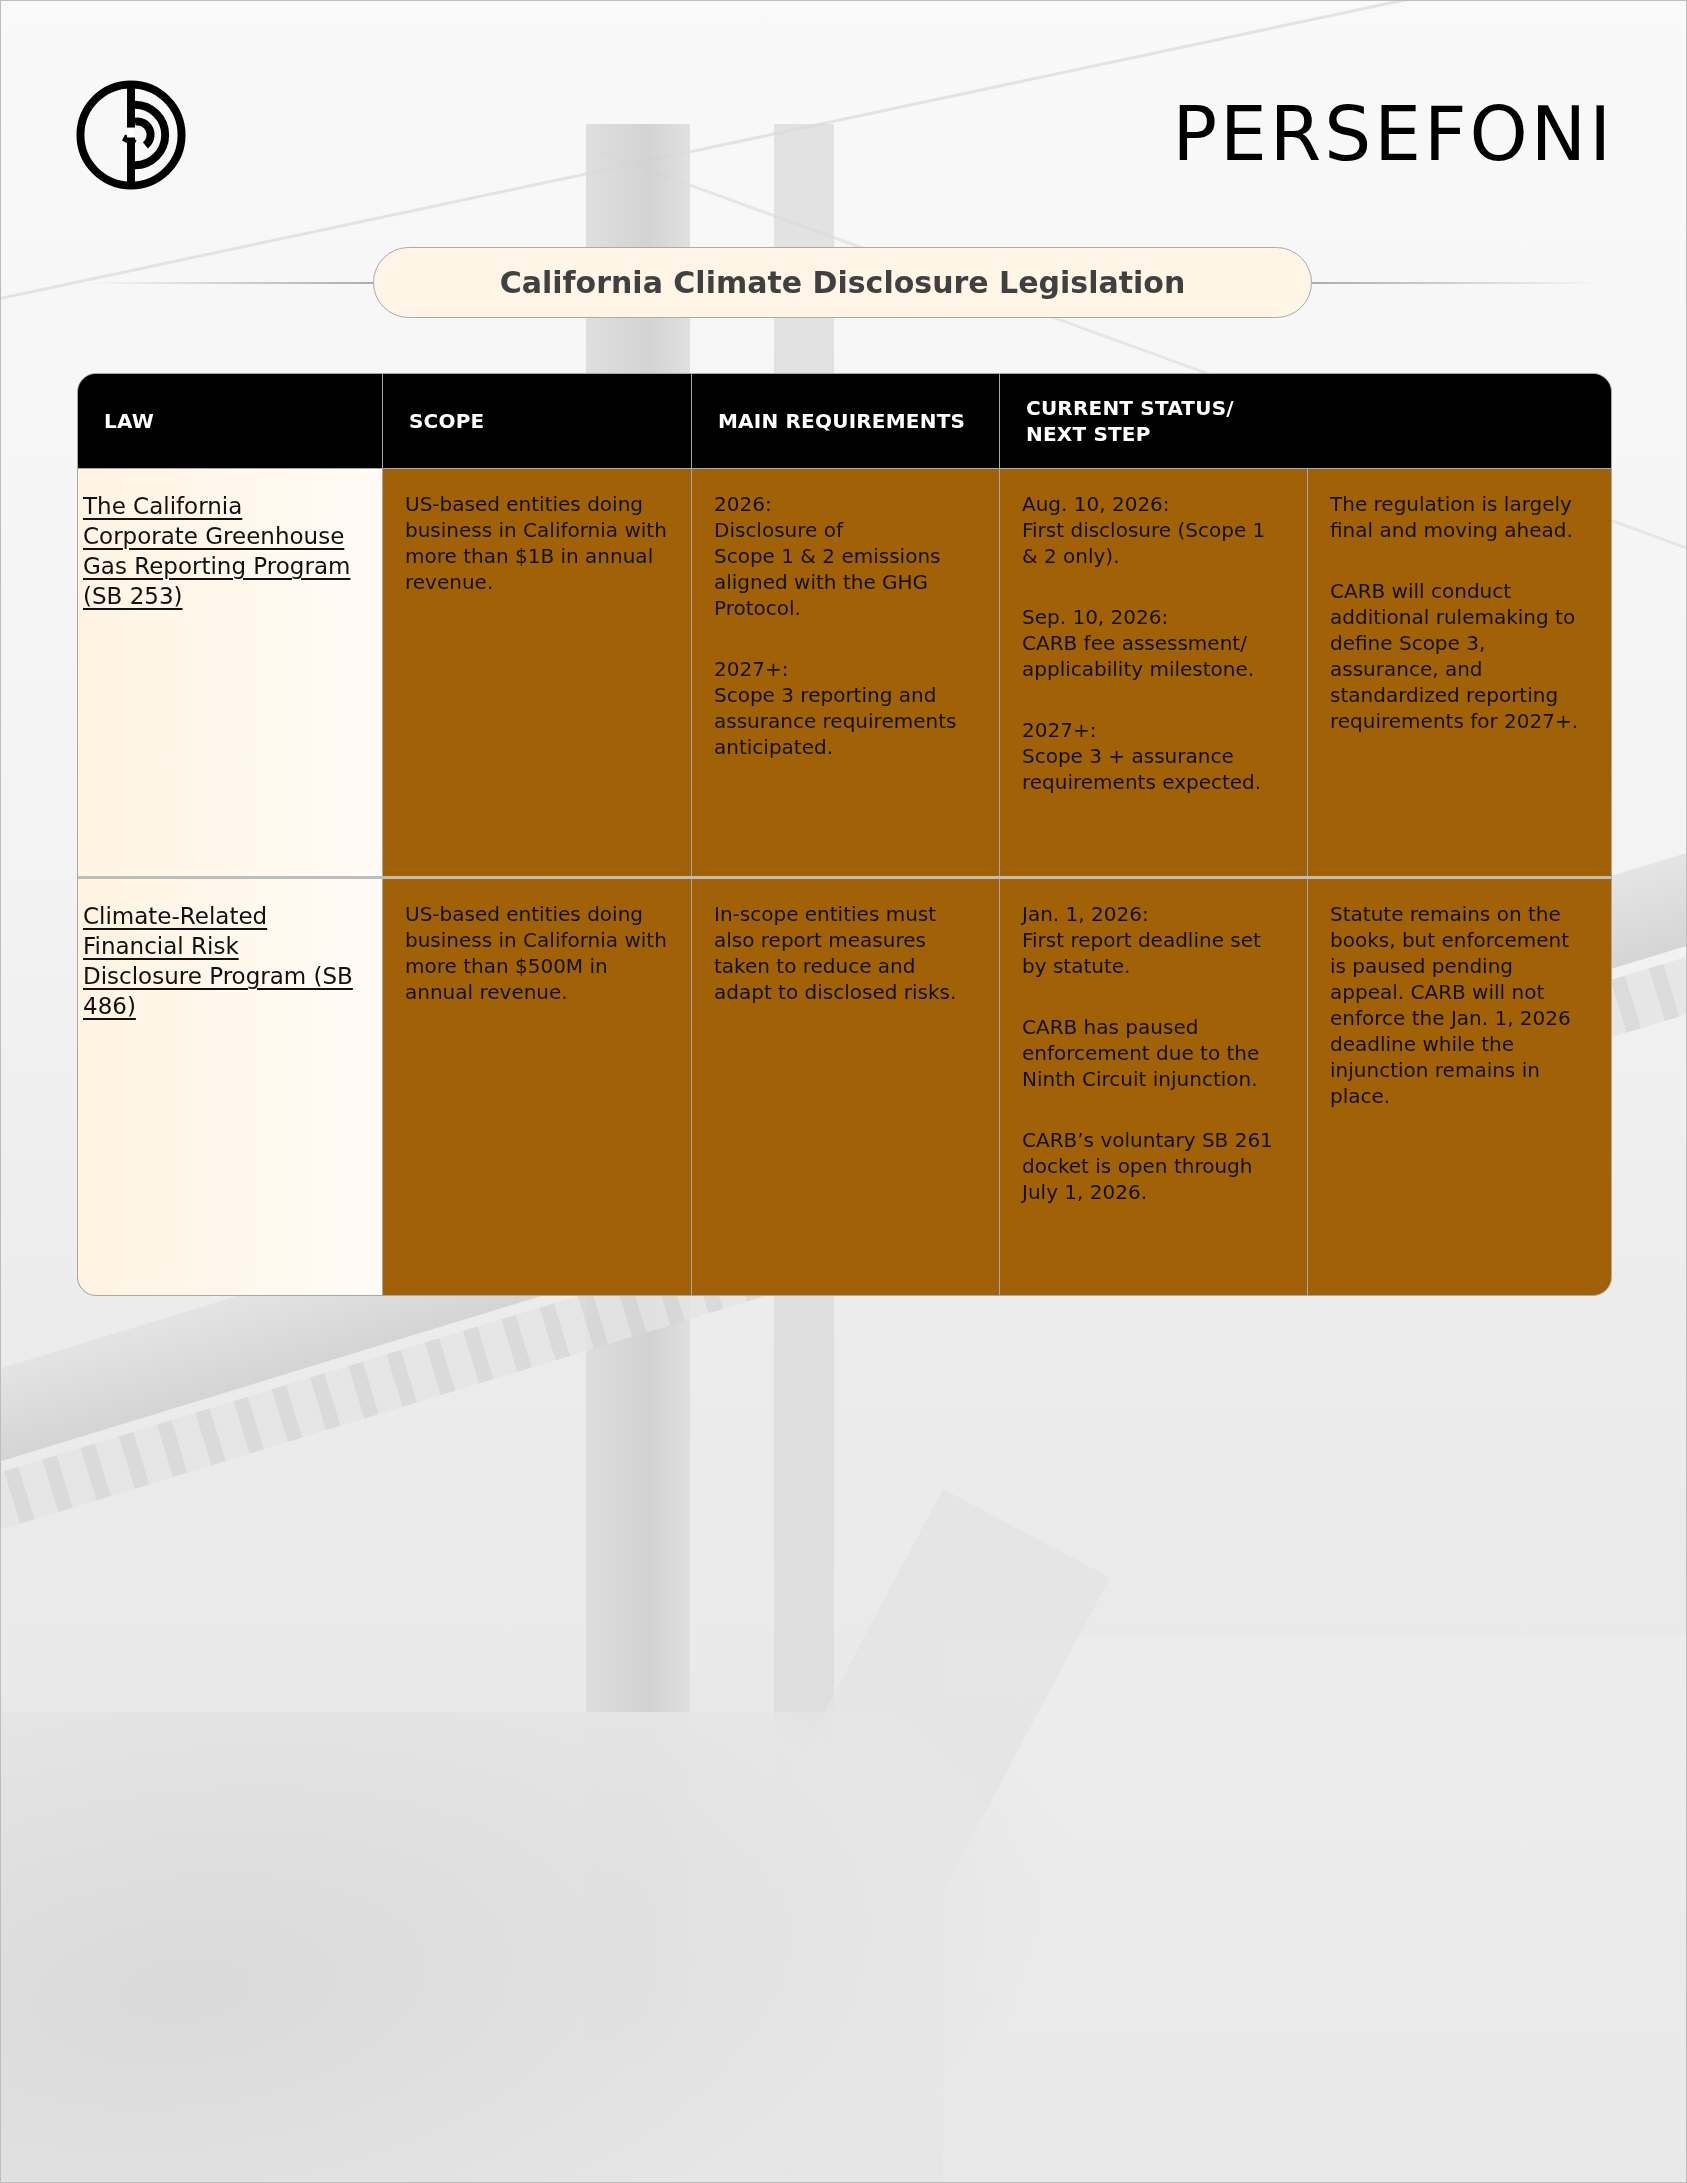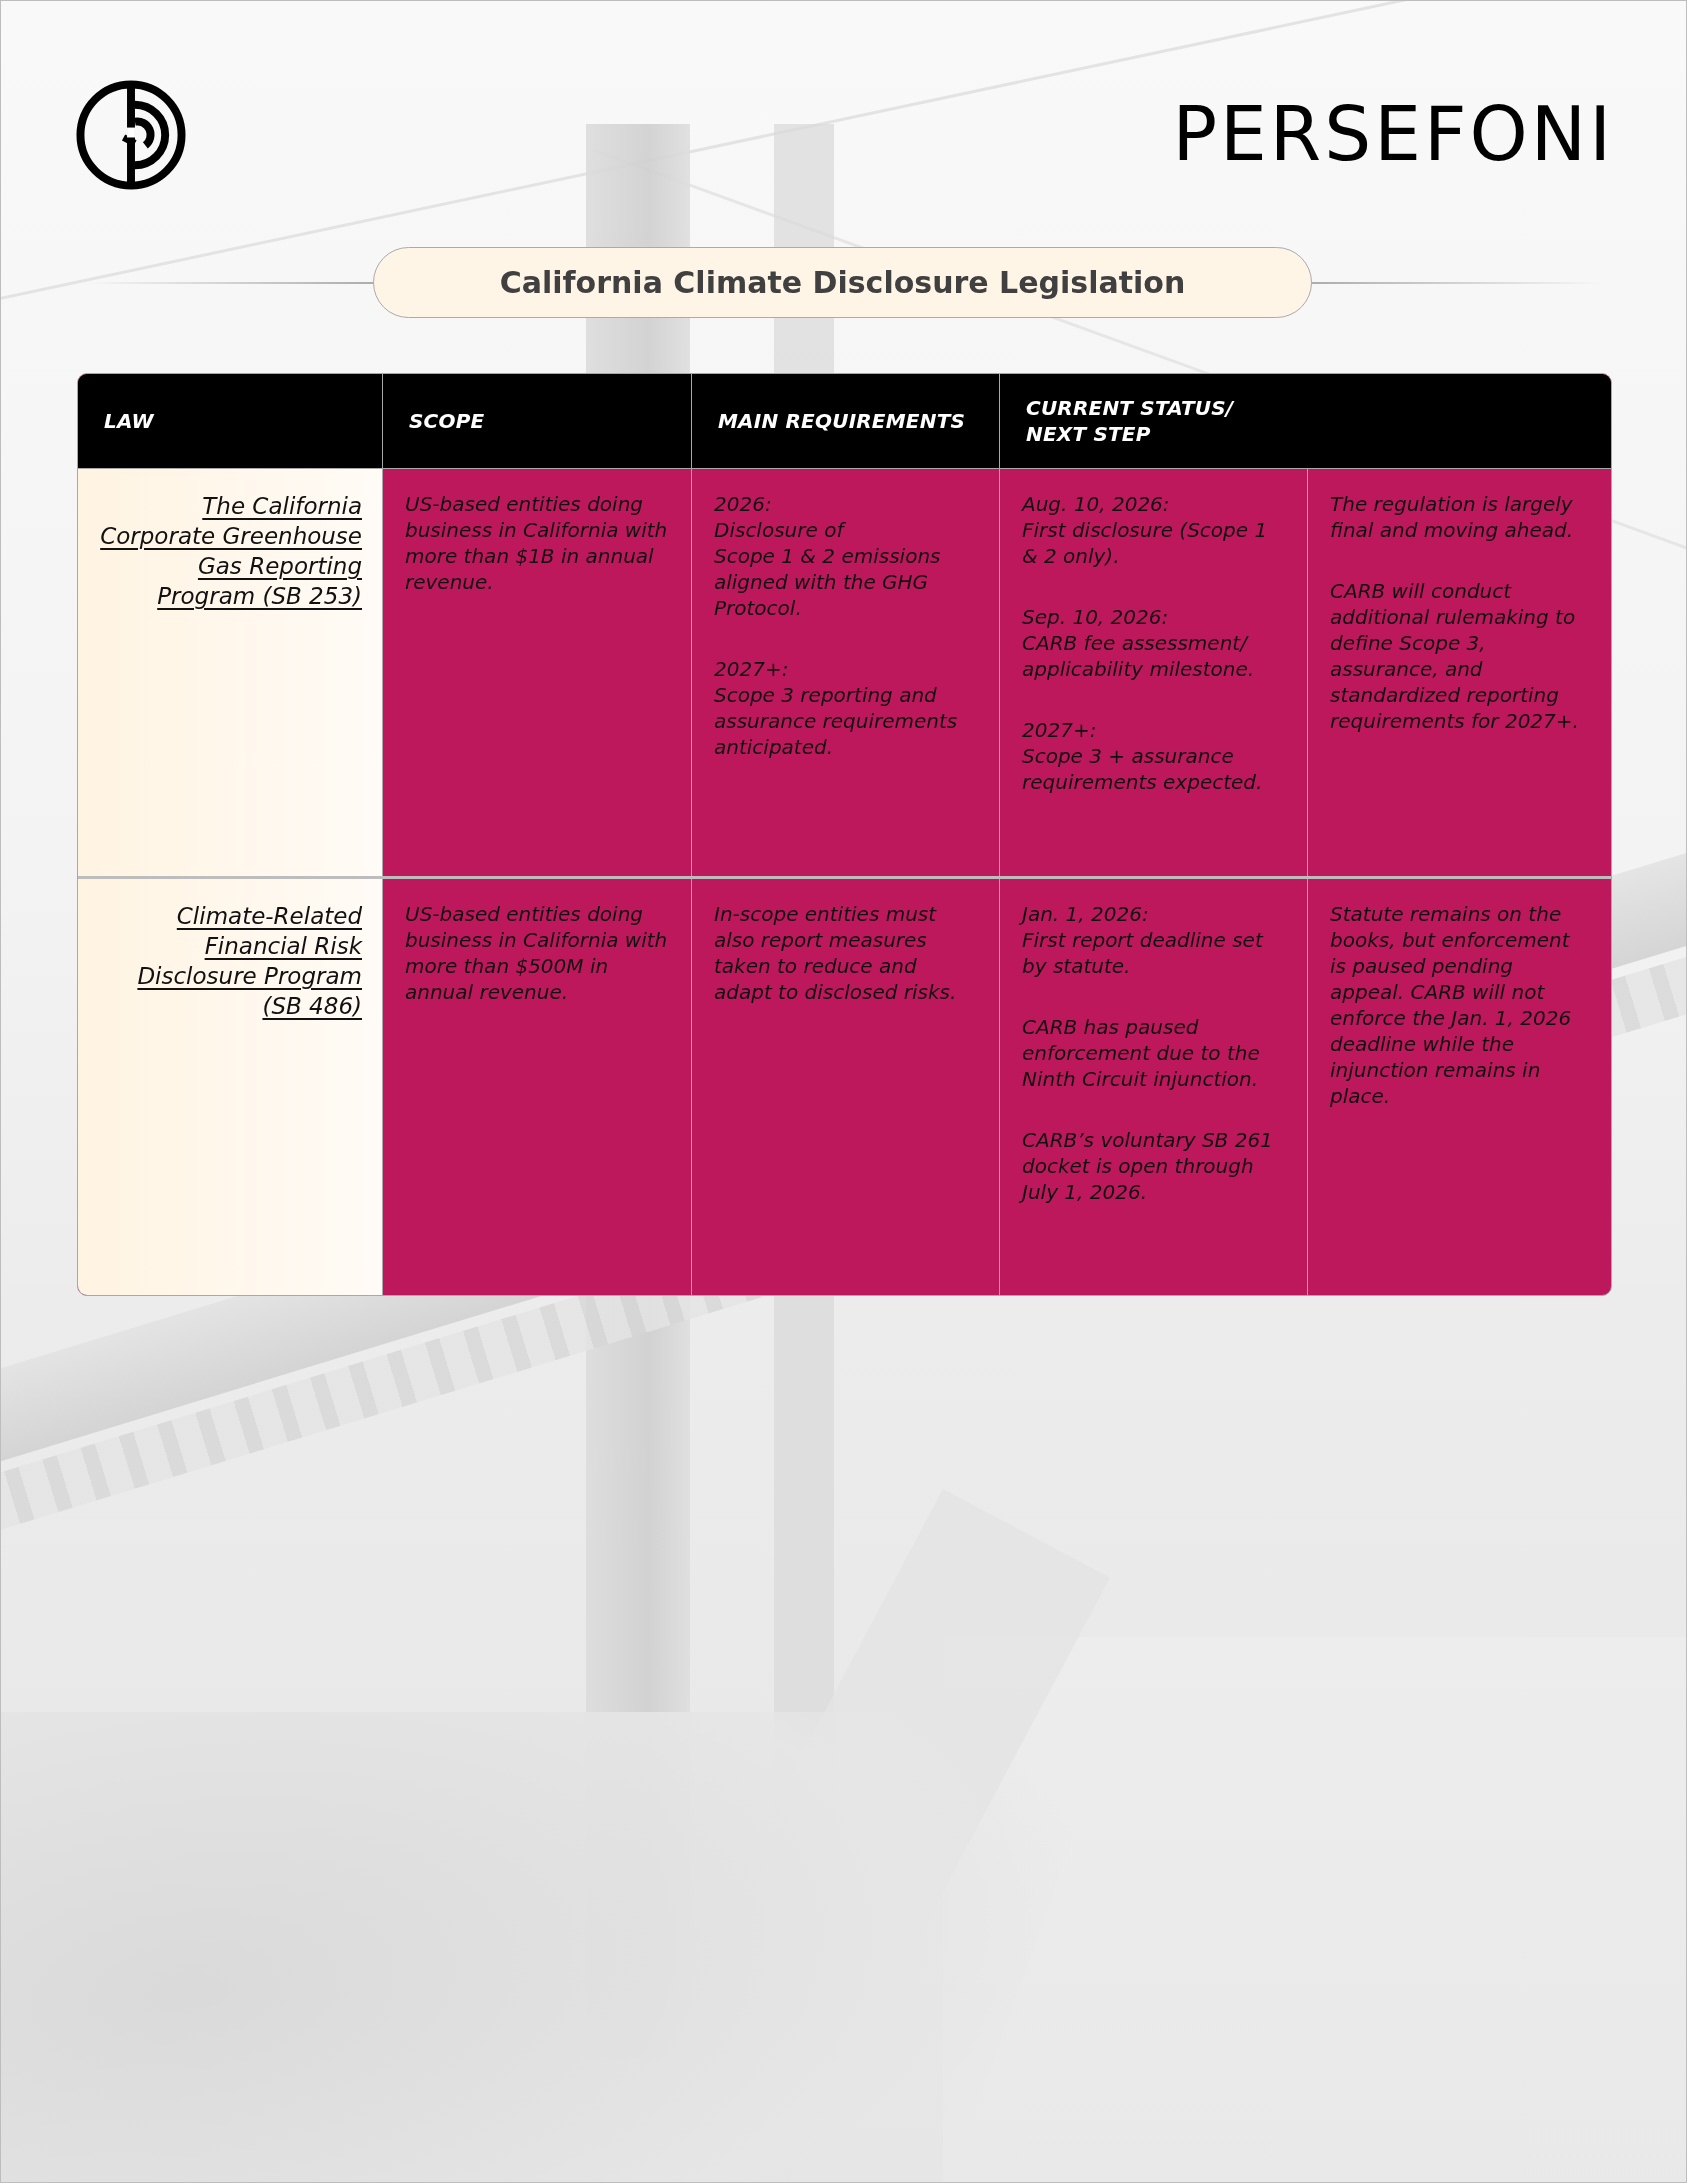--- a/index.html
+++ b/index.html
@@ -43,32 +43,32 @@
   .title-line { position:absolute; top:35px; height:1.5px; }
   .title-line.left { left:0; width:298px; background: linear-gradient(90deg, rgba(170,170,170,0), #aaa); }
   .title-line.right { right:0; width:298px; background: linear-gradient(90deg, #aaa, rgba(170,170,170,0)); }
   .title-pill { position:absolute; left:289px; width:939px; top:0; height:71px;
     background:#fff5e6; border:1.5px solid #aaaaaa; border-radius: 36px;
     display:flex; align-items:center; justify-content:center; }
   .title-text { font-family:"DejaVu Sans", sans-serif; font-weight:bold; font-size:30px; color:#404040; }
 
   
   .table-wrap { position:absolute; left:77px; top:373px; width:1535px; height:923px; z-index:2;
-    border:1.5px solid #a8a8a8; border-radius: 10px; overflow:hidden; background:#be185d;font-style:italic; }
+    border:1.5px solid #a8a8a8; border-radius: 19px; overflow:hidden; background:#a16207; }
   .thead { display:grid; grid-template-columns: 305px 309px 308px 308px 1fr; height:94px; background:#000; }
   .th { color:#fff; font-family:"DejaVu Sans", sans-serif; font-weight:bold; font-size:20px; line-height:26px;
     padding-left:26px; display:flex; align-items:center; border-right:1.5px solid #a8a8a8; letter-spacing:0.2px; }
   .th:last-child { border-right:none; }
   .row { display:grid; grid-template-columns: 305px 309px 308px 308px 1fr; border-top:1.5px solid #a8a8a8; }
   .row.r1 { height:408px; }
   .row.r2 { height:420px; border-top:3px solid #bdbdbd; }
   .td { border-right:1.5px solid #a8a8a8; padding:22px 20px 0 22px;
     font-family:"DejaVu Sans", sans-serif; font-size:20px; line-height:26px; color:#111; }
   .td:last-child { border-right:none; }
-  .td.law { background: linear-gradient(90deg, #fff4e2 0%, #fff8ee 60%, #fffbf6 100%); padding-left:21px;text-align:right; }
+  .td.law { background: linear-gradient(90deg, #fff4e2 0%, #fff8ee 60%, #fffbf6 100%); padding-left:5px; }
   .law-link { font-size:23px; line-height:30px; color:#111; text-decoration: underline; text-decoration-thickness:1.5px; text-underline-offset:4px; }
   .para { display:block; white-space: pre-line; }
   .para + .para { margin-top:35px; }
 </style>
 </head>
 <body>
 
 <div class="bg">
   <div class="sky"></div>
   <div class="cable"></div>

